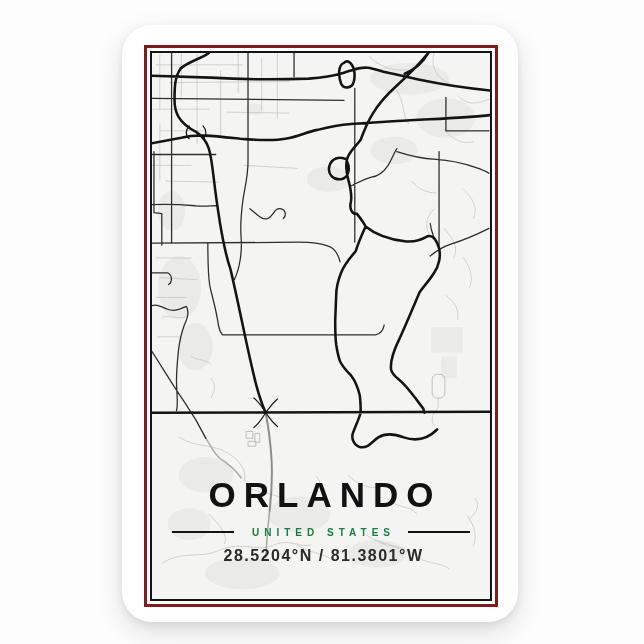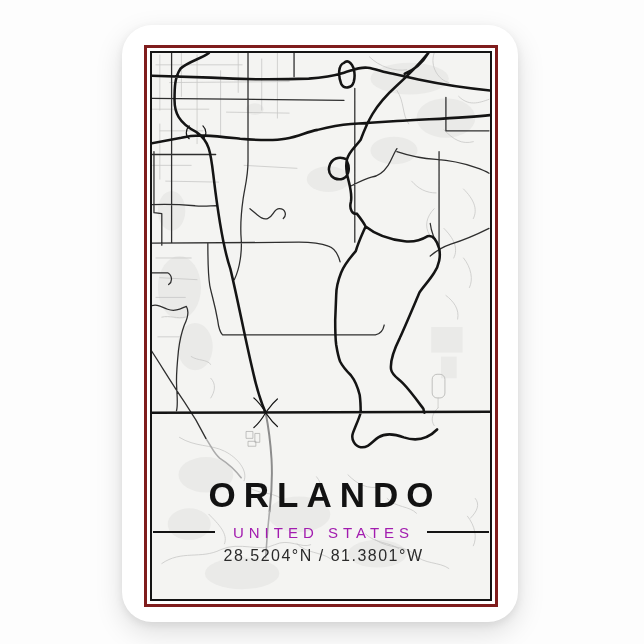--- a/index.html
+++ b/index.html
@@ -28,26 +28,26 @@
   .map-label{position:absolute;left:0;right:0;text-align:center;color:#121212;}
   .title{
     top:424px;font-size:35px;font-weight:700;letter-spacing:8px;padding-left:8px;
     line-height:1.05;
   }
   .subtitle-row{
     position:absolute;left:0;right:0;top:471px;height:16px;
     display:flex;align-items:center;justify-content:center;gap:18px;
   }
   .subtitle{
-    font-size:15px;font-weight:400;letter-spacing:5px;margin-right:-5px;color:#a21caf;
+    font-size:10px;font-weight:700;letter-spacing:5px;margin-right:-5px;color:#15803d;
     white-space:nowrap;
   }
   .rule{display:inline-block;width:62px;height:2.5px;background:#141414;}
   .coords{
-    top:494px;font-size:16px;font-weight:400;letter-spacing:1.5px;padding-left:5px;
+    top:494px;font-size:16px;font-weight:700;letter-spacing:1.5px;padding-left:5px;
     color:#2b2b2b;
   }
 </style>
 </head>
 <body>
 
 <div class="stage">
   <div class="magnet">
     <div class="frame-outer">
       <div class="frame-inner">

